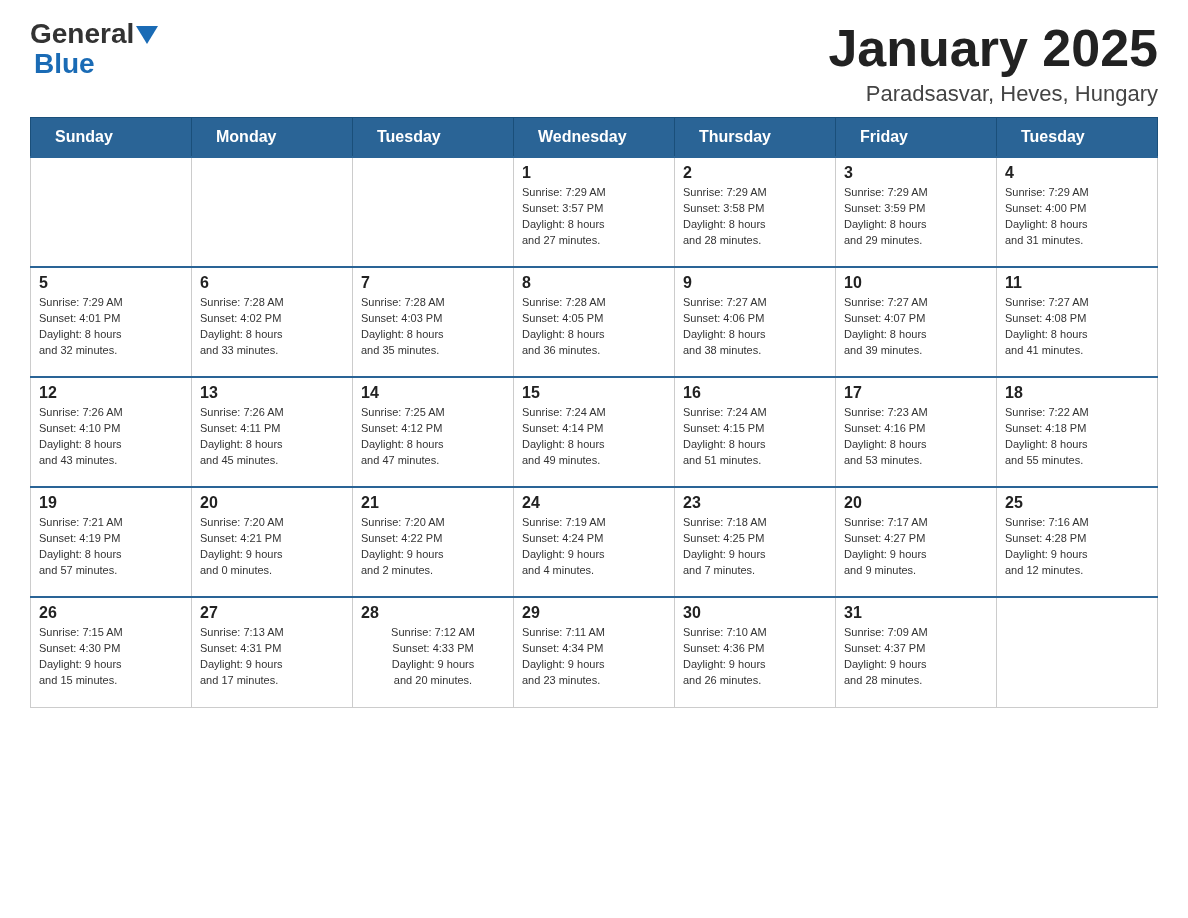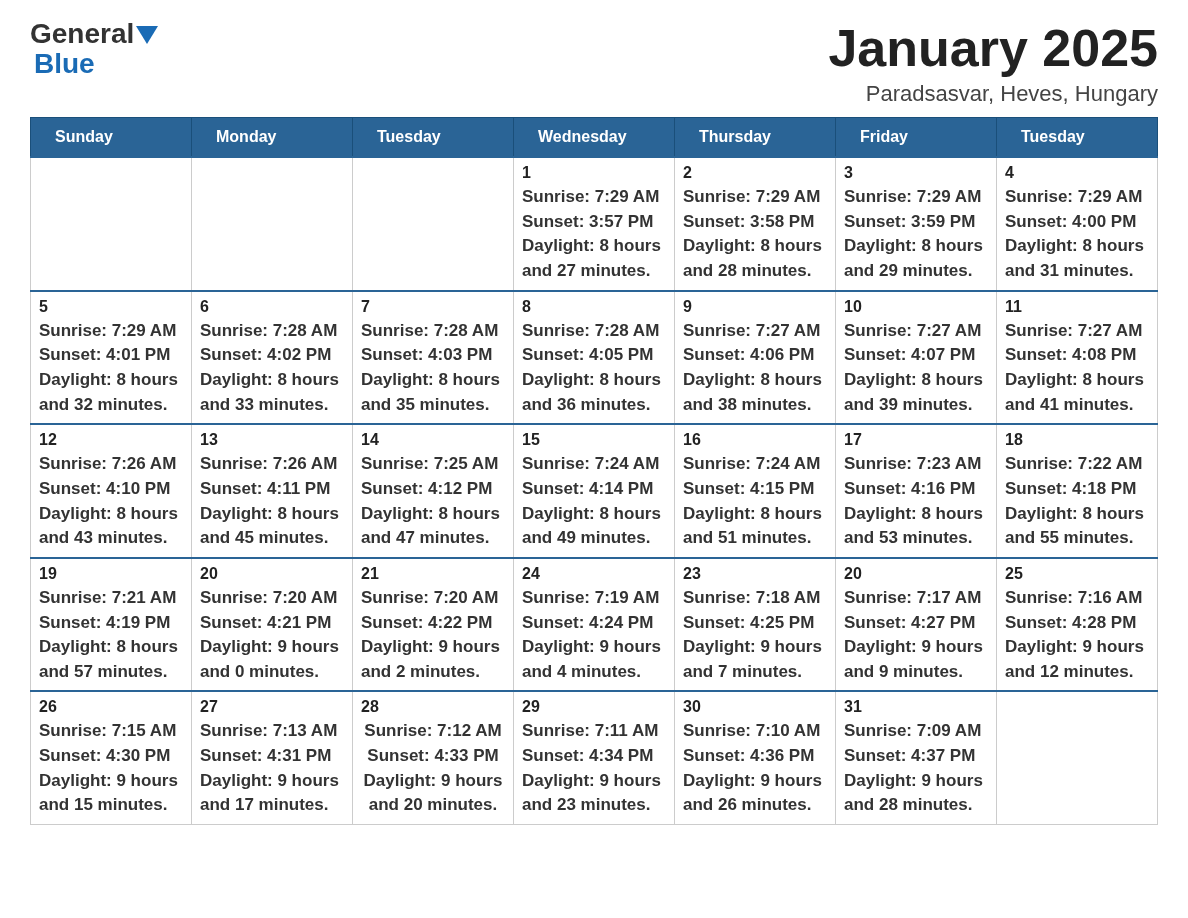--- a/index.html
+++ b/index.html
@@ -77,24 +77,23 @@
       color: #333;
     }
     .day-num {
       font-size: 16px;
       font-weight: bold;
       color: #222;
       display: block;
       margin-bottom: 3px;
     }
     .day-info {
-      font-size: 17px;
+      font-size: 11px;
       color: #333;
       line-height: 1.45;
-      font-weight: bold;
     }
     .empty-cell {
       border-top: 2px solid #2a6496;
       background: #fff;
     }
   </style>
 </head>
 <body>
 
 <div class="header">

